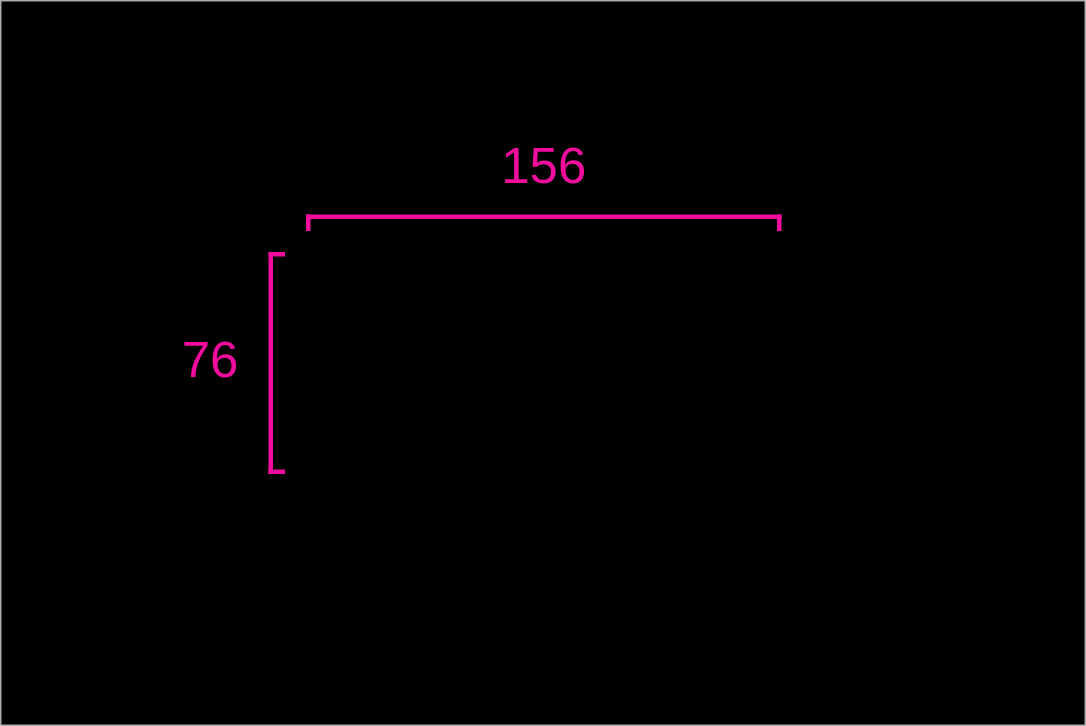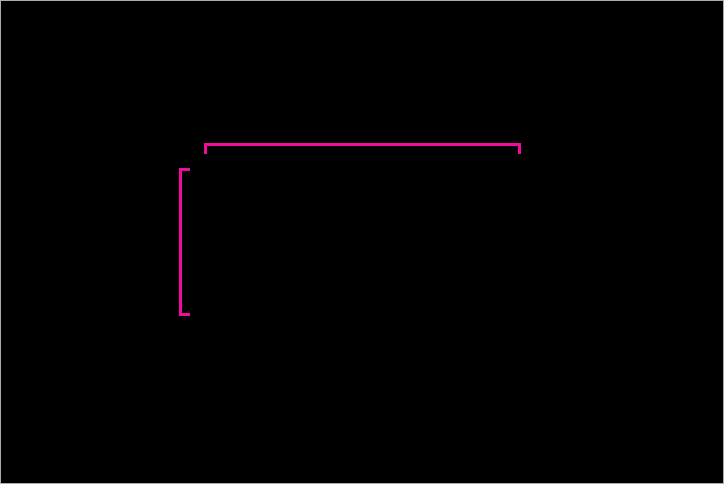--- a/index.html
+++ b/index.html
@@ -92,24 +92,26 @@
     line-height: 44px;
     font-weight: bold;
     letter-spacing: 1px;
   }
 </style>
 </head>
 <body>
 
 <div class="canvas">
 
+  <div class="dim-label width">156</div>
   <div class="dim-line horizontal">
     <span class="tick start"></span>
     <span class="tick end"></span>
   </div>
 
+  <div class="dim-label height">76</div>
   <div class="dim-line vertical">
     <span class="tick start"></span>
     <span class="tick end"></span>
   </div>
 
 
 </div>
 
 </body></html>

